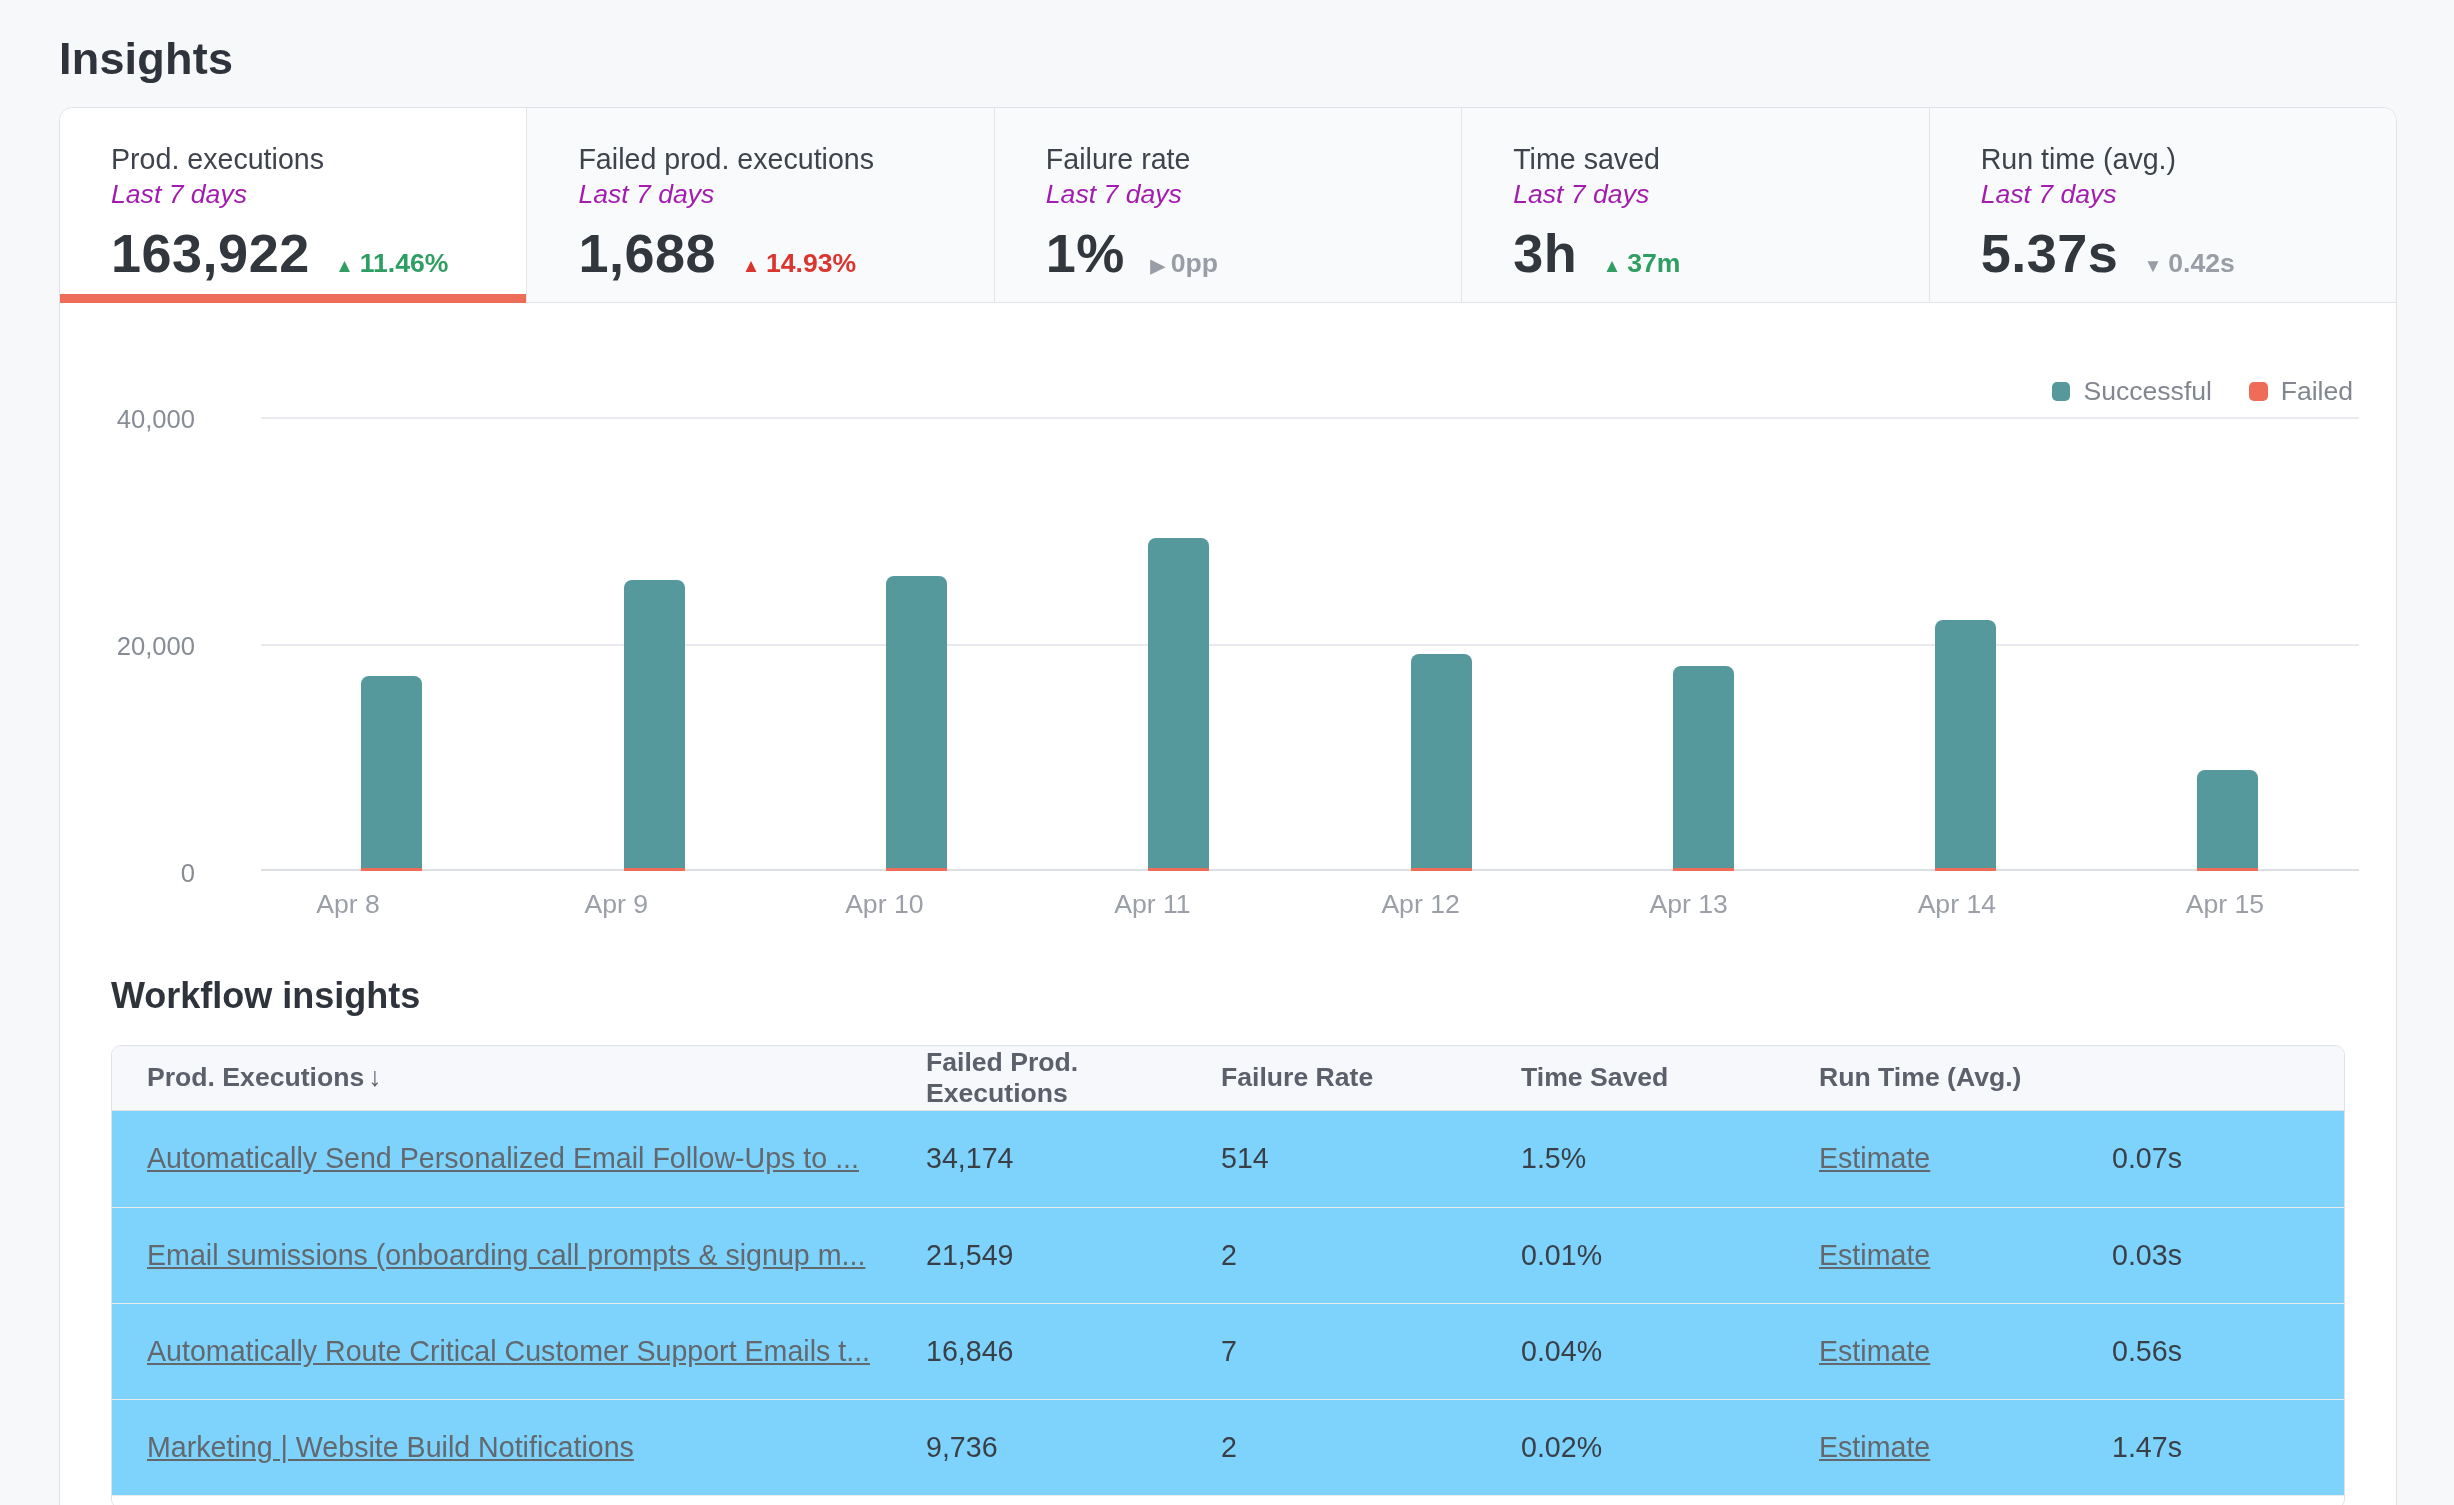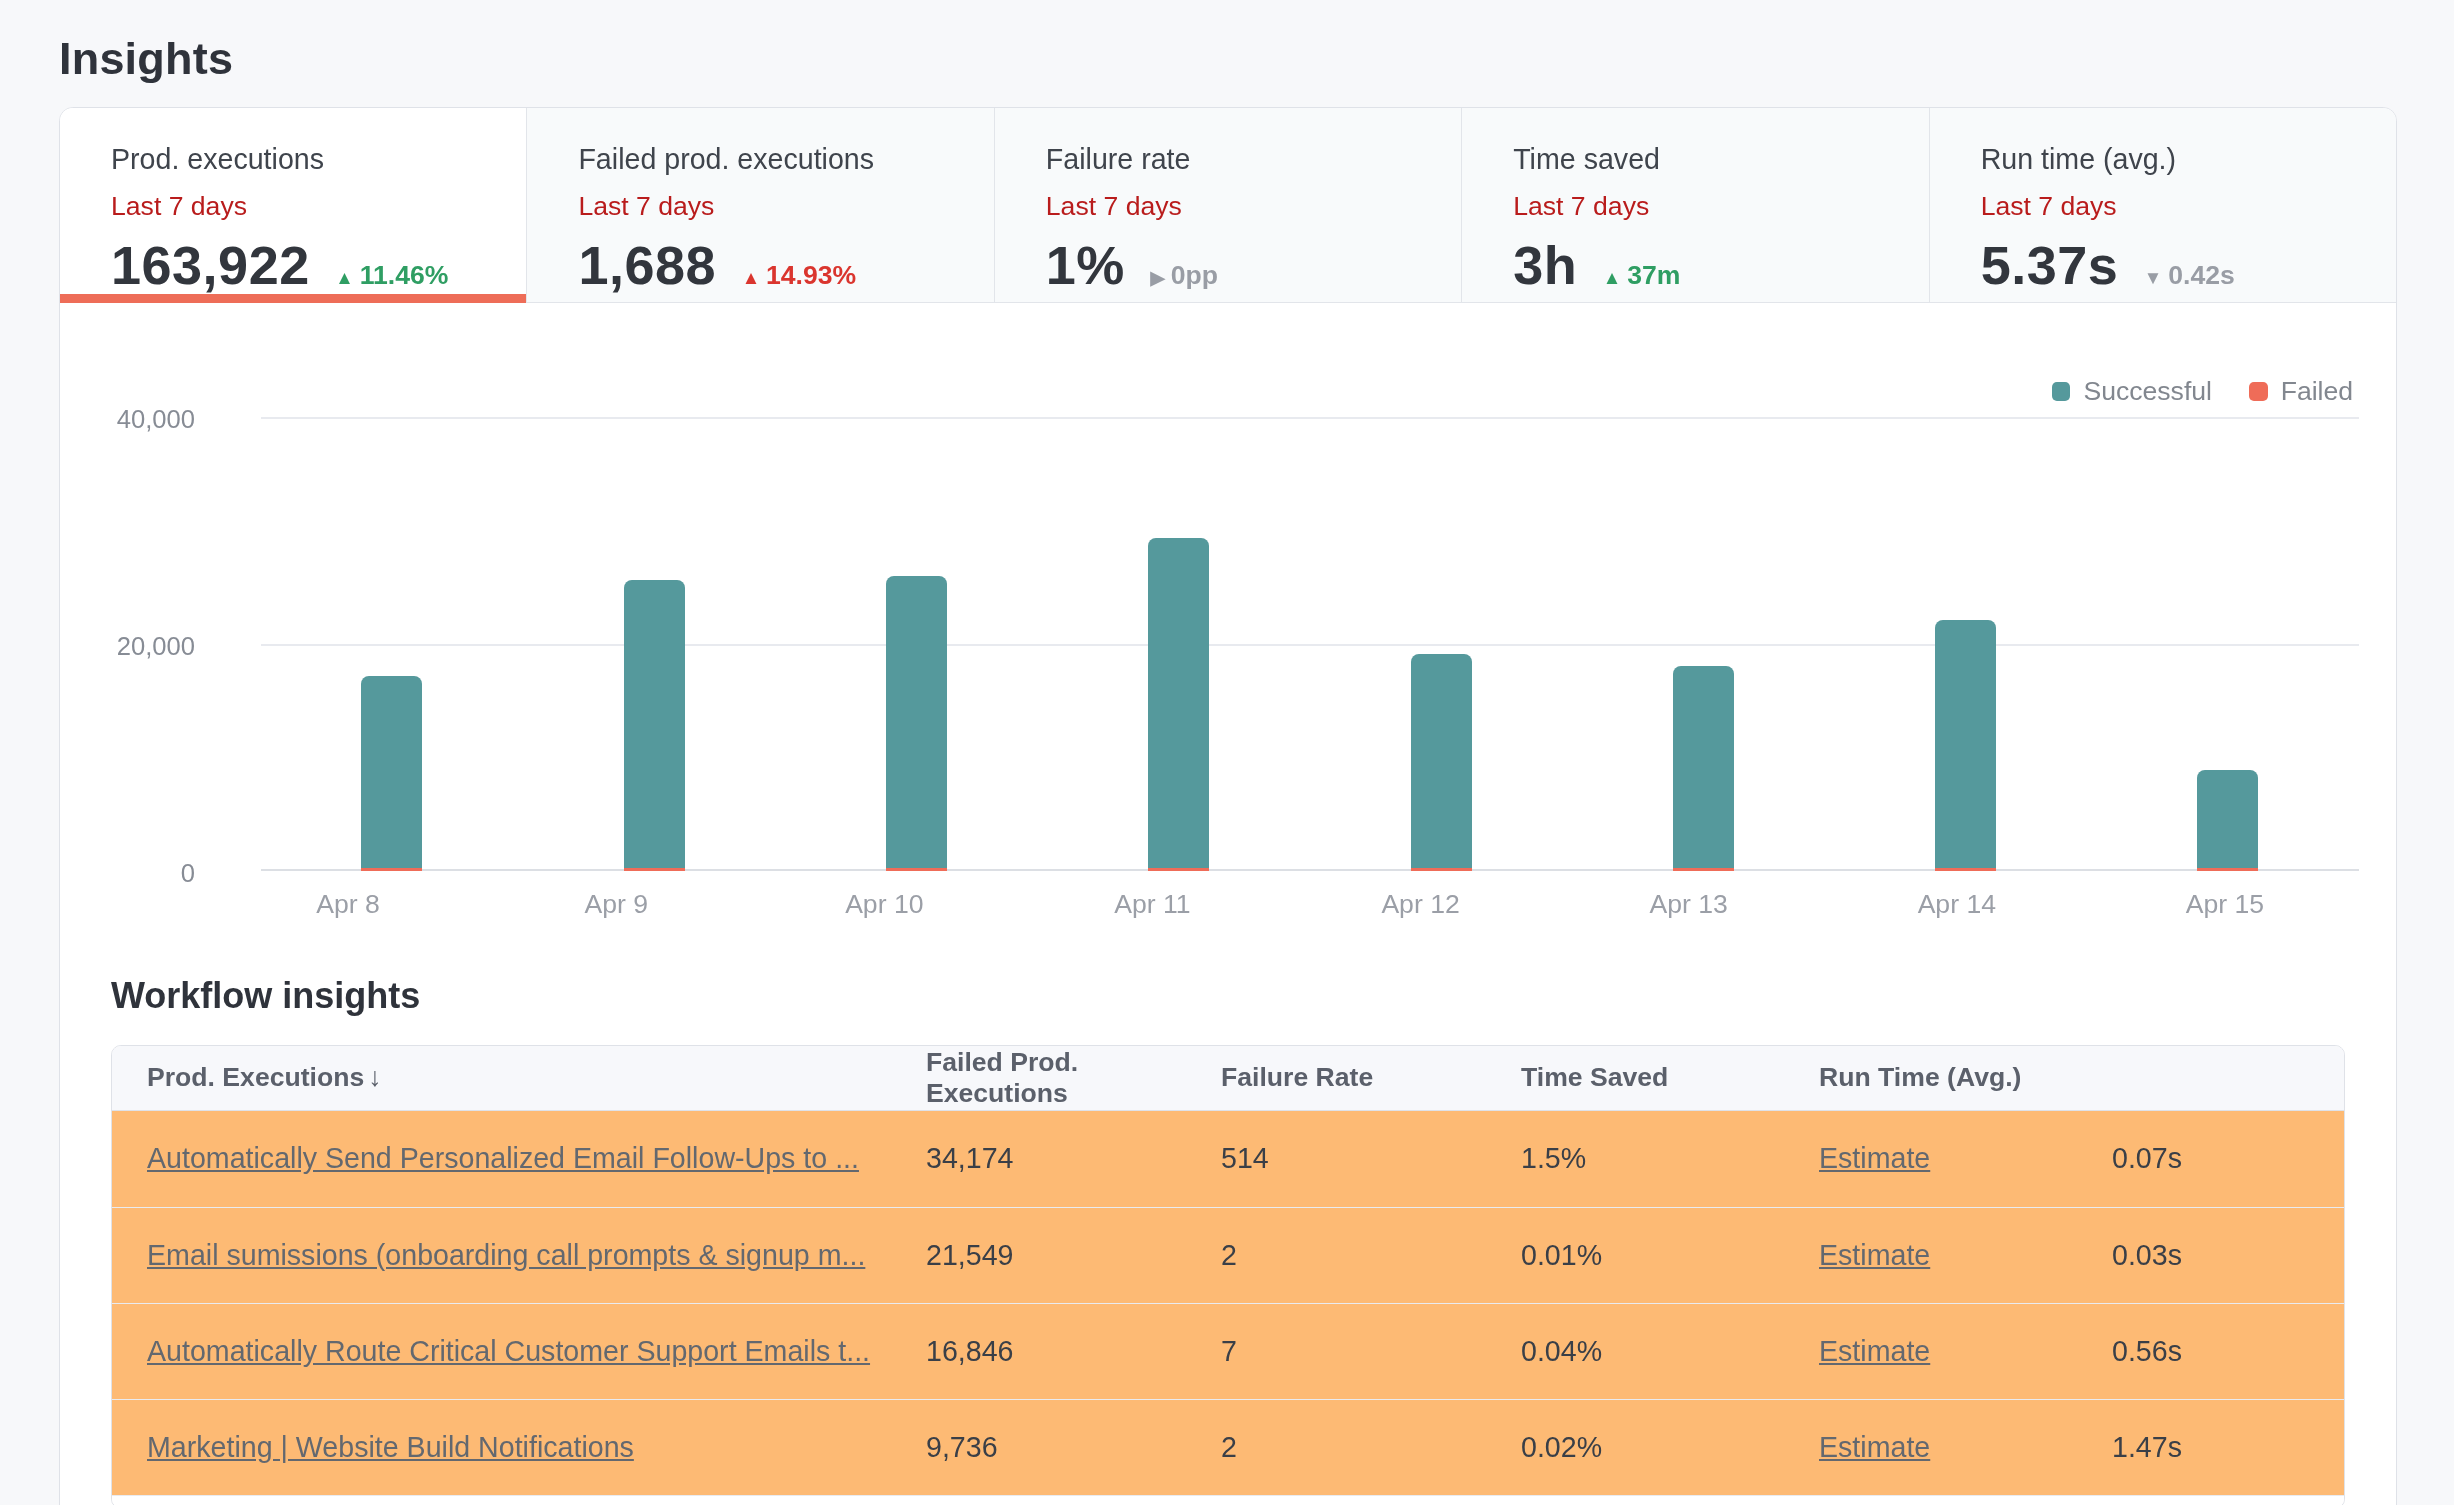--- a/index.html
+++ b/index.html
@@ -21,21 +21,21 @@
   
   .tabs { display:flex; height:195px; border-bottom:1px solid #e2e5ea; }
   .tab { flex:1 1 0; position:relative; padding:35px 0 0 51px; background:#f8fafb; border-left:1px solid #e2e5ea; cursor:pointer; }
   .tab:first-child { border-left:none; }
   .tab.active { background:#ffffff; }
   .tab.active::after {
     content:""; position:absolute; left:0; right:0; bottom:-1px; height:8.9px;
     background:var(--accent,#ee6d58);
   }
   .tab-label { font-size:28.6px; color:#3f444c; }
-  .tab-sub   { font-size:26.6px; color:#b91c1c; margin-top:15px; }
+  .tab-sub   { font-size:26.6px; color:#a21caf; margin-top:3px;font-style:italic; }
   .tab-valrow { display:flex; align-items:baseline; margin-top:11.8px; }
   .tab-value { font-size:54px; font-weight:700; color:#32363d; letter-spacing:0.5px; }
   .delta { font-size:26.6px; font-weight:700; margin-left:25.6px; display:flex; align-items:baseline; }
   .delta .tri { font-size:18.7px; margin-right:5.9px; }
   .delta.green { color:#2f9e63; }
   .delta.red   { color:#da352e; }
   .delta.gray  { color:#999da5; }
   
   .chart { padding:73px 37px 0 51px; }
   .legend { display:flex; justify-content:flex-end; align-items:center; gap:37px; height:31.5px; padding-right:5.9px; }
@@ -58,21 +58,21 @@
   .xlabels { flex:1; display:flex;justify-content:space-between; }
   .xlabels .slot { align-items:flex-start; }
   .xlabel { font-size:26.6px; color:#9b9fa7; }
   
   h2.wf-heading { font-size:36px; font-weight:700; color:#2f333b; margin:55px 0 0 51px; }
   .wf-table { margin:27.6px 51px 0 51px; border:1px solid #dfe2e8; border-radius:9.9px; overflow:hidden; background:#fff; }
   .trow { display:grid; grid-template-columns:814px 295px 300px 298px 293px 1fr; align-items:center; }
   .thead { background:#f7f8fb; height:65px; border-bottom:1px solid #dfe2e8; }
   .th { font-size:26.6px; color:#5b606b; font-weight:600; cursor:pointer; }
   .th:first-child, .td:first-child { padding-left:35px; }
-  .tbody .trow { height:96px; border-top:1px solid #e9ebf0; background:#fdba74; }
+  .tbody .trow { height:96px; border-top:1px solid #e9ebf0; background:#7dd3fc; }
   .tbody .trow:first-child { border-top:none; }
   .td { font-size:28.6px; color:#3a3f47; white-space:nowrap; overflow:hidden; }
   a.wf-link { color:#63686f; text-decoration:underline; cursor:pointer; }
   .sort-ico { margin-left:3.9px; font-weight:600; }
   .row-partial { height:13.8px; border-top:1px solid #e9ebf0; background:#fff; }
 </style>
 </head>
 <body>
 
 <h1 class="page-title">Insights</h1>

